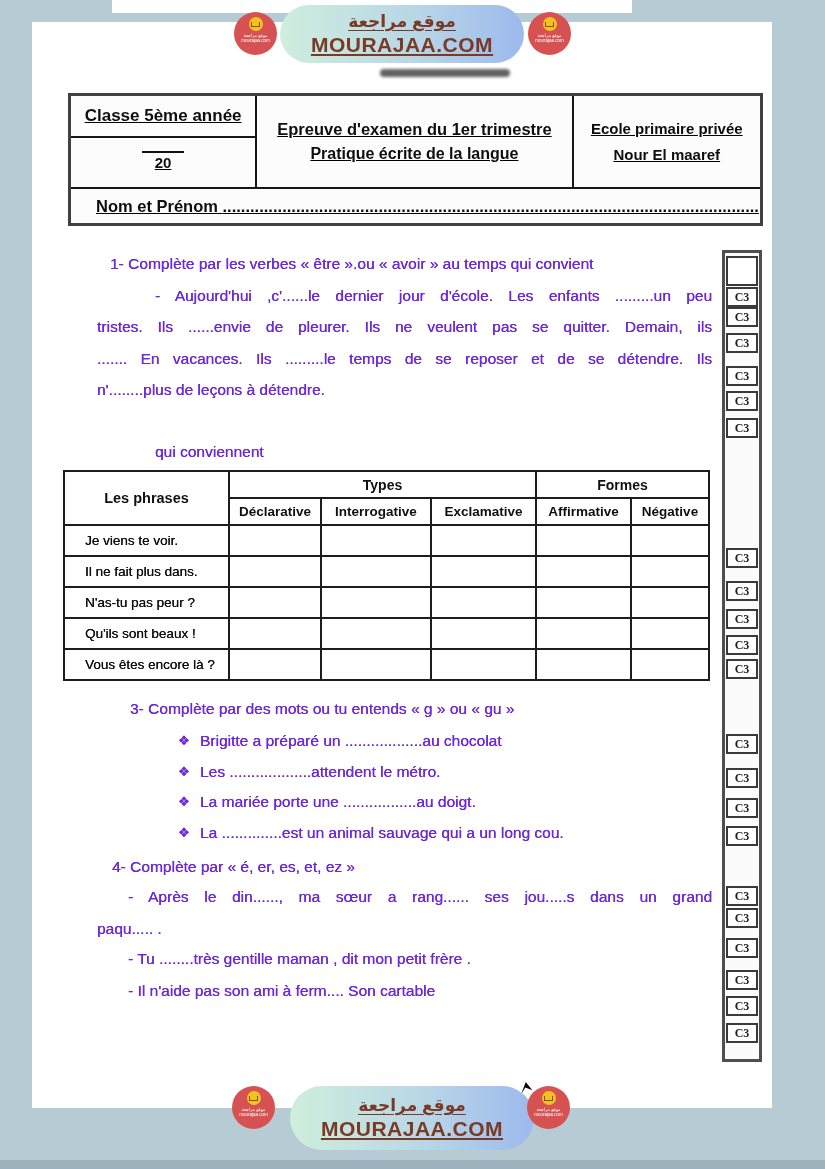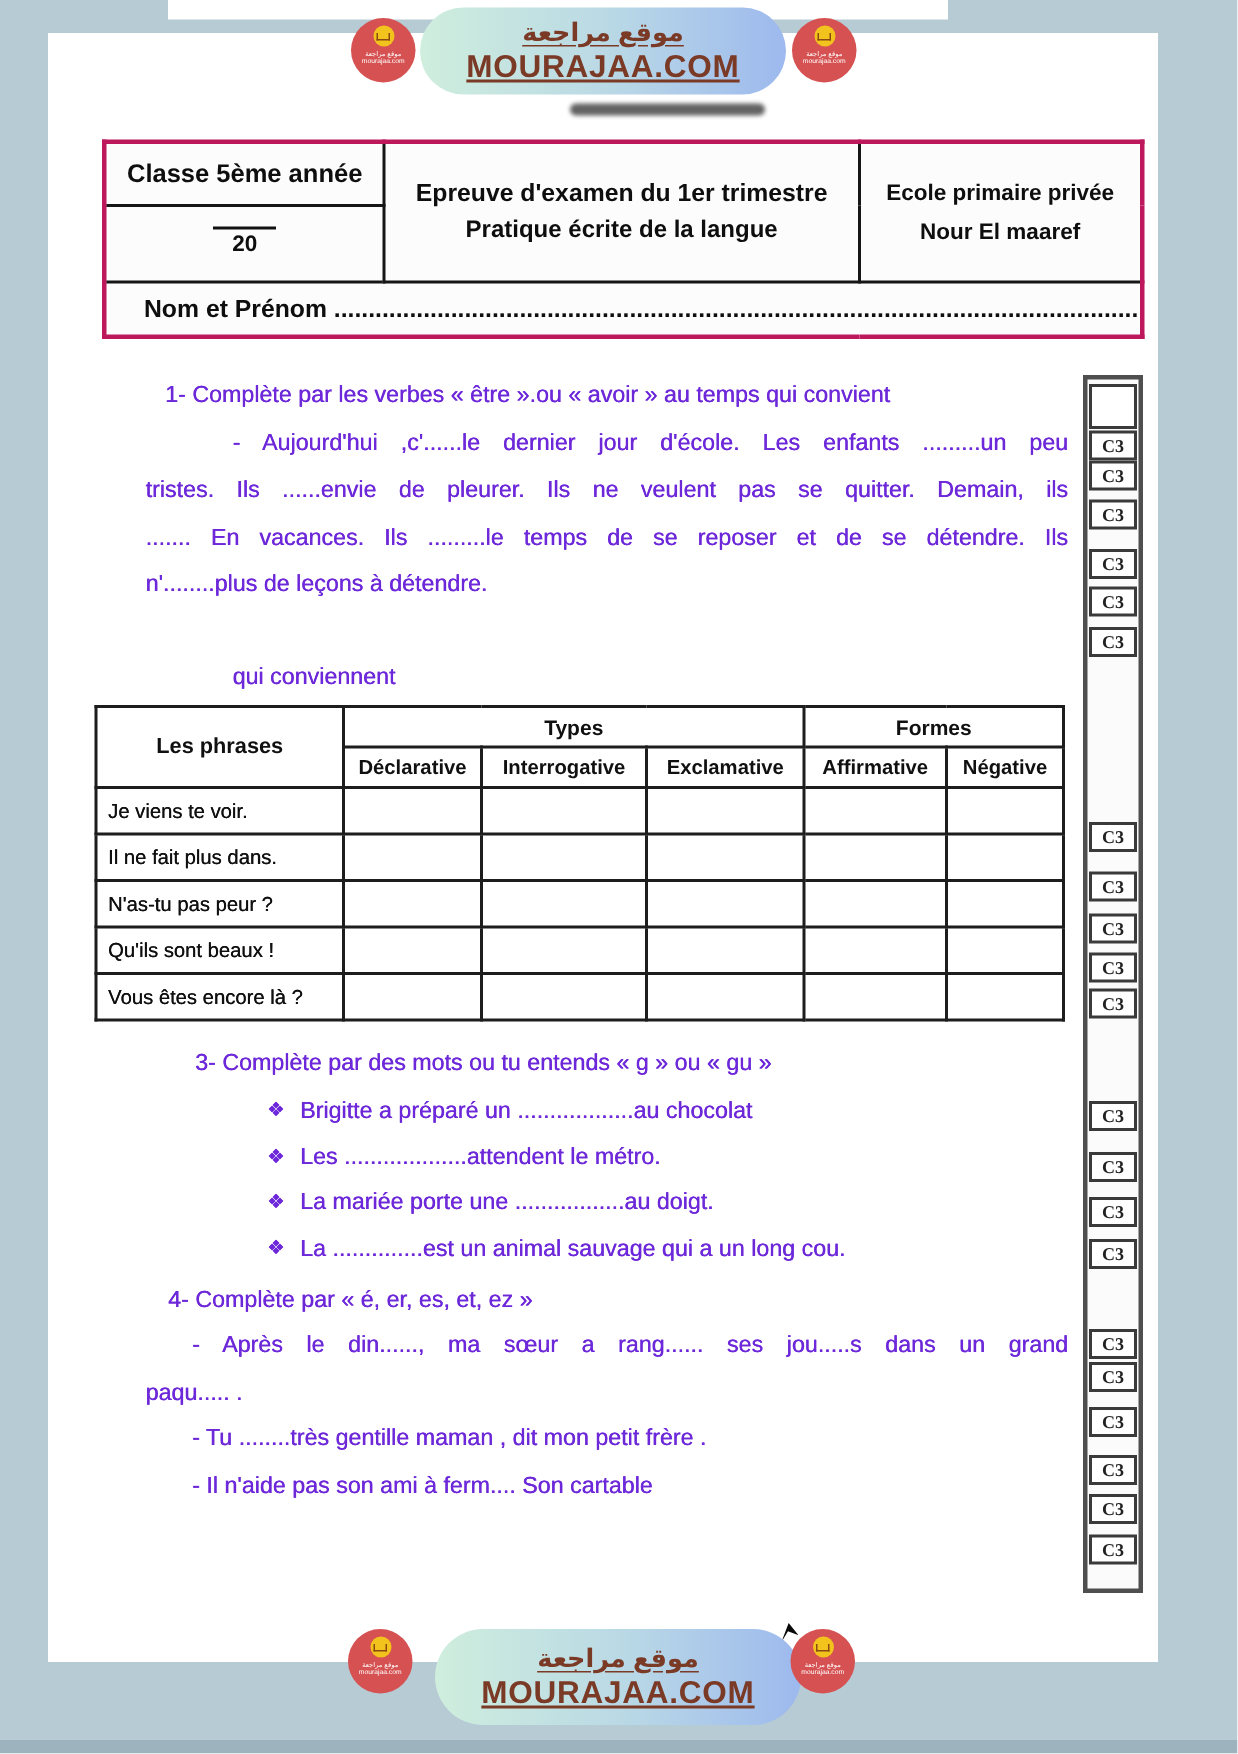--- a/index.html
+++ b/index.html
@@ -26,21 +26,21 @@
     display:flex; flex-direction:column; align-items:center; justify-content:flex-start; overflow:hidden;}
   .badge-dot{width:14px; height:14px; margin-top:5px; border-radius:50%; background:#f2c21d;
     display:flex; align-items:center; justify-content:center;}
   .badge-dot span{display:block; width:7px; height:4px; border-bottom:1.5px solid #8a4a12; border-left:1.5px solid #8a4a12; border-right:1.5px solid #8a4a12;}
   .badge-ar{font-size:4.5px; color:#ffffff; line-height:5px; margin-top:2px;}
   .badge-en{font-size:4.5px; color:#ffffff; line-height:5px;}
   
   .head-table{position:absolute; left:68px; top:93px; border-collapse:collapse; table-layout:fixed;
     background:#fcfcfc;}
   .head-table td{border:2px solid #161616; color:#0e0e0e; text-align:center; vertical-align:middle;}
-  .head-table{border:3px solid #be185d;}
+  .head-table{border:3px solid #404040;text-decoration:underline;}
   .ht-class{width:182px; height:38px; font-weight:bold; font-size:17px;}
   .ht-exam{width:312px; font-weight:bold; font-size:16.5px;}
   .ht-exam .l2{margin-top:6px; font-size:16px;}
   .ht-school{width:184px; font-weight:bold; font-size:15px;}
   .ht-school .l2{margin-top:9px;}
   .ht-grade{height:47px; font-weight:bold; font-size:15px;}
   .ht-grade span{border-top:2.5px solid #111; padding:1px 13px 0;}
   .ht-name{height:32px; font-weight:bold; font-size:16.5px; text-align:left !important;
     padding-left:25px; white-space:nowrap; overflow:hidden;}
   
@@ -49,21 +49,21 @@
   .jline{white-space:normal; text-align:justify; text-align-last:justify;}
   .bullet{display:inline-block; width:22px; font-size:13px; vertical-align:1px;}
   
   .ex2-table{position:absolute; left:63px; top:470px; border-collapse:collapse; table-layout:fixed;
     background:#fff; border:2.5px solid #1d1d1d;}
   .ex2-table th,.ex2-table td{border:2px solid #1d1d1d; color:#101010; padding:0;}
   .ex2-table th{font-weight:bold;}
   .th-group{height:25px; font-size:14px;}
   .th-sub{height:25px; font-size:13.5px;}
   .th-phrases{font-size:14.5px;}
-  .ex2-table td.phrase{font-size:13.5px; text-align:left; padding-left:7px; height:29px;
+  .ex2-table td.phrase{font-size:13.5px; text-align:left; padding-left:20px; height:29px;
     text-shadow:.2px 0 0 currentColor; white-space:nowrap;margin-left:12px;}
   .ex2-table td.mark{height:29px;}
   
   .c3-strip{position:absolute; left:722px; top:250px; width:40px; height:812px;
     border:3px solid #4f4f4f; background:#fbfbfb; box-sizing:border-box;}
   .c3box{position:absolute; left:1px; width:28px; height:16px; border:2px solid #3a3a3a; background:#fff;
     font-family:"Liberation Serif","DejaVu Serif",serif; font-weight:bold; font-size:12px; color:#222;
     display:flex; align-items:center; justify-content:center;}
 </style>
 </head>

